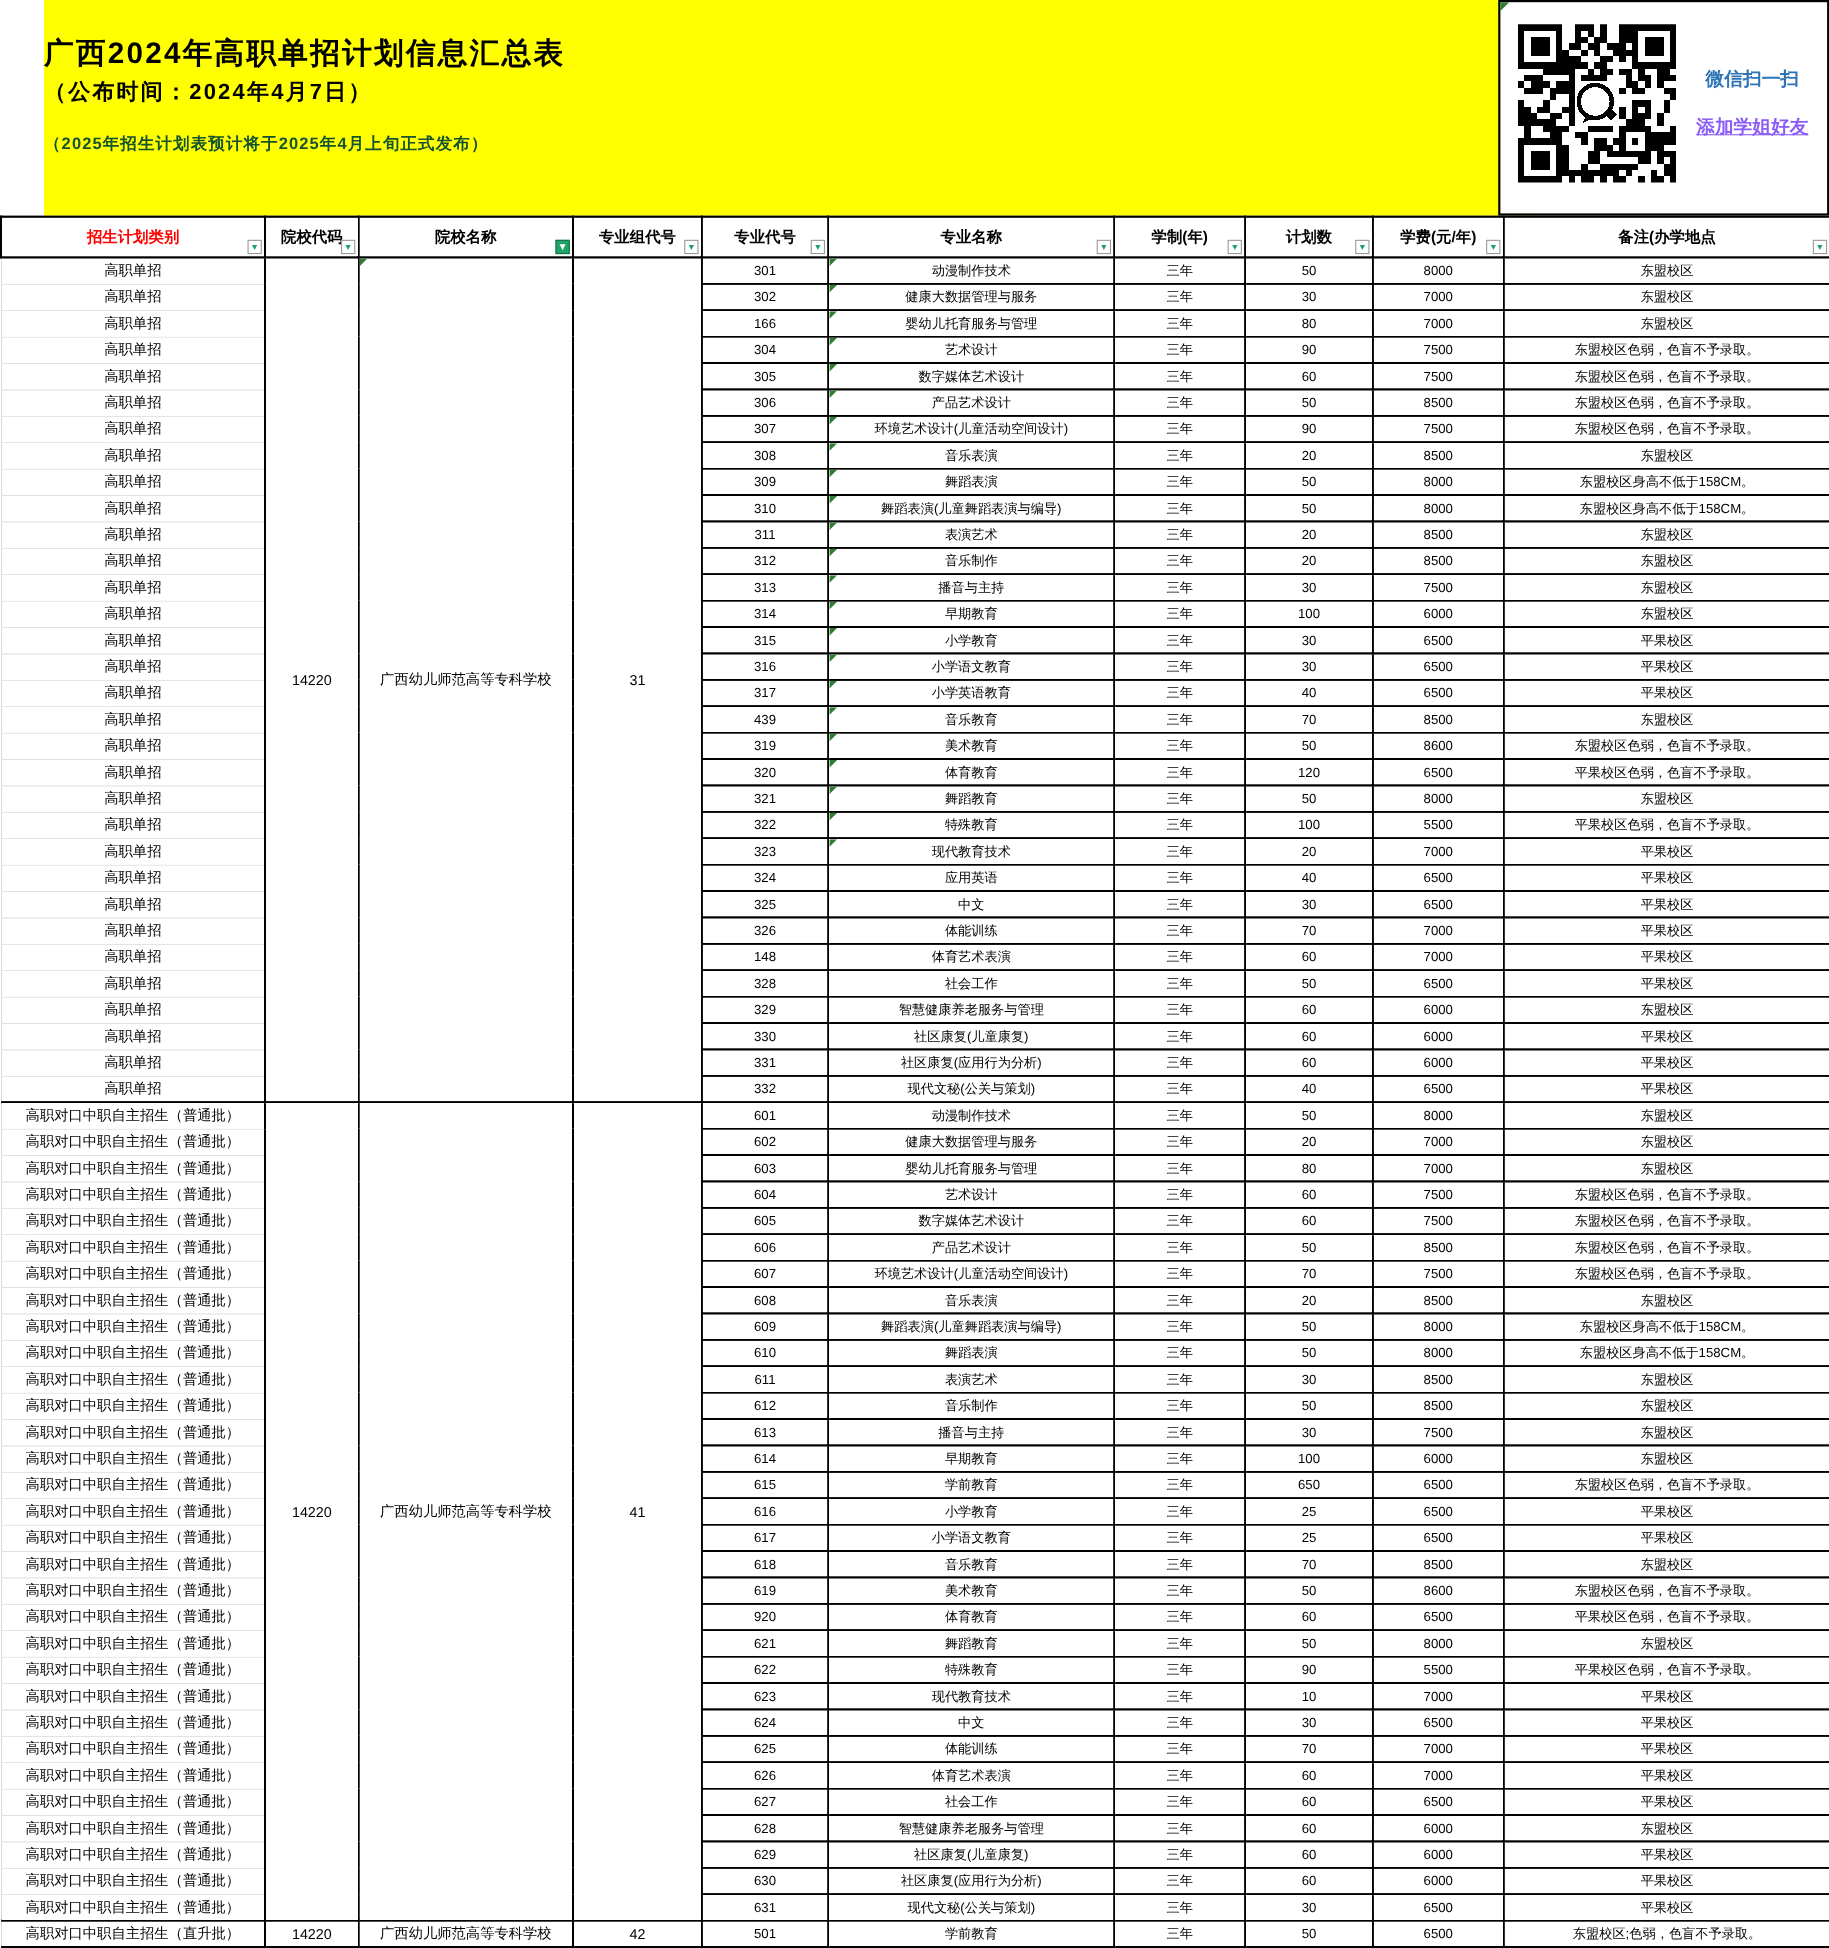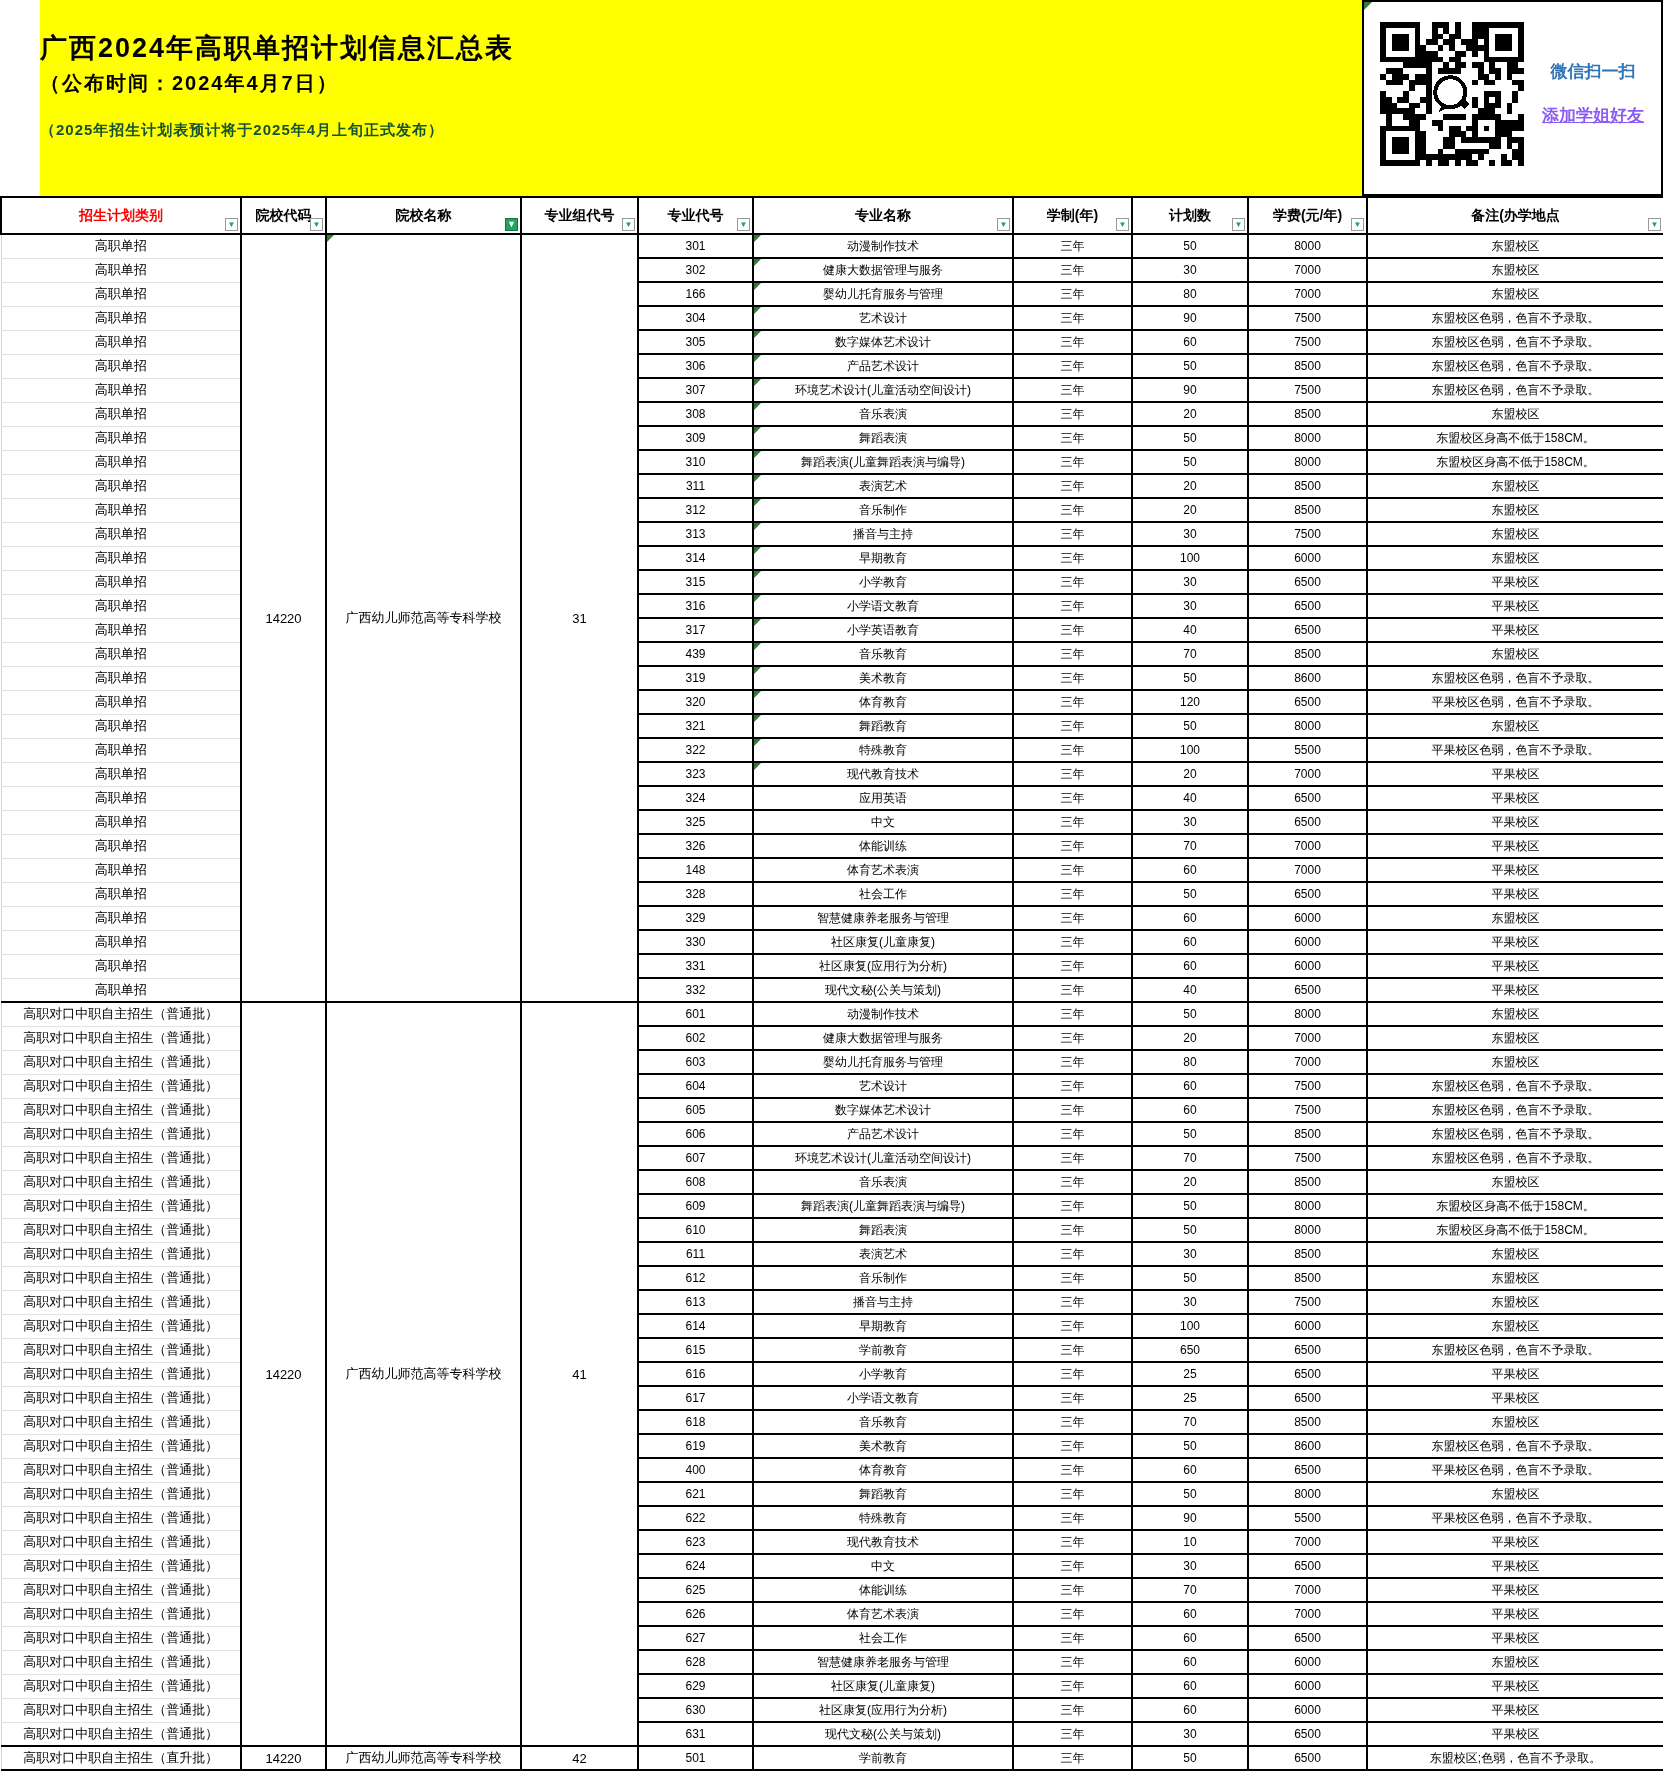--- a/index.html
+++ b/index.html
@@ -779,21 +779,21 @@
           <td class="cat">高职对口中职自主招生（普通批）</td>
           <td>619</td>
           <td>美术教育</td>
           <td>三年</td>
           <td>50</td>
           <td>8600</td>
           <td>东盟校区色弱，色盲不予录取。</td>
         </tr>
         <tr>
           <td class="cat">高职对口中职自主招生（普通批）</td>
-          <td>400</td>
+          <td>920</td>
           <td>体育教育</td>
           <td>三年</td>
           <td>60</td>
           <td>6500</td>
           <td>平果校区色弱，色盲不予录取。</td>
         </tr>
         <tr>
           <td class="cat">高职对口中职自主招生（普通批）</td>
           <td>621</td>
           <td>舞蹈教育</td>

